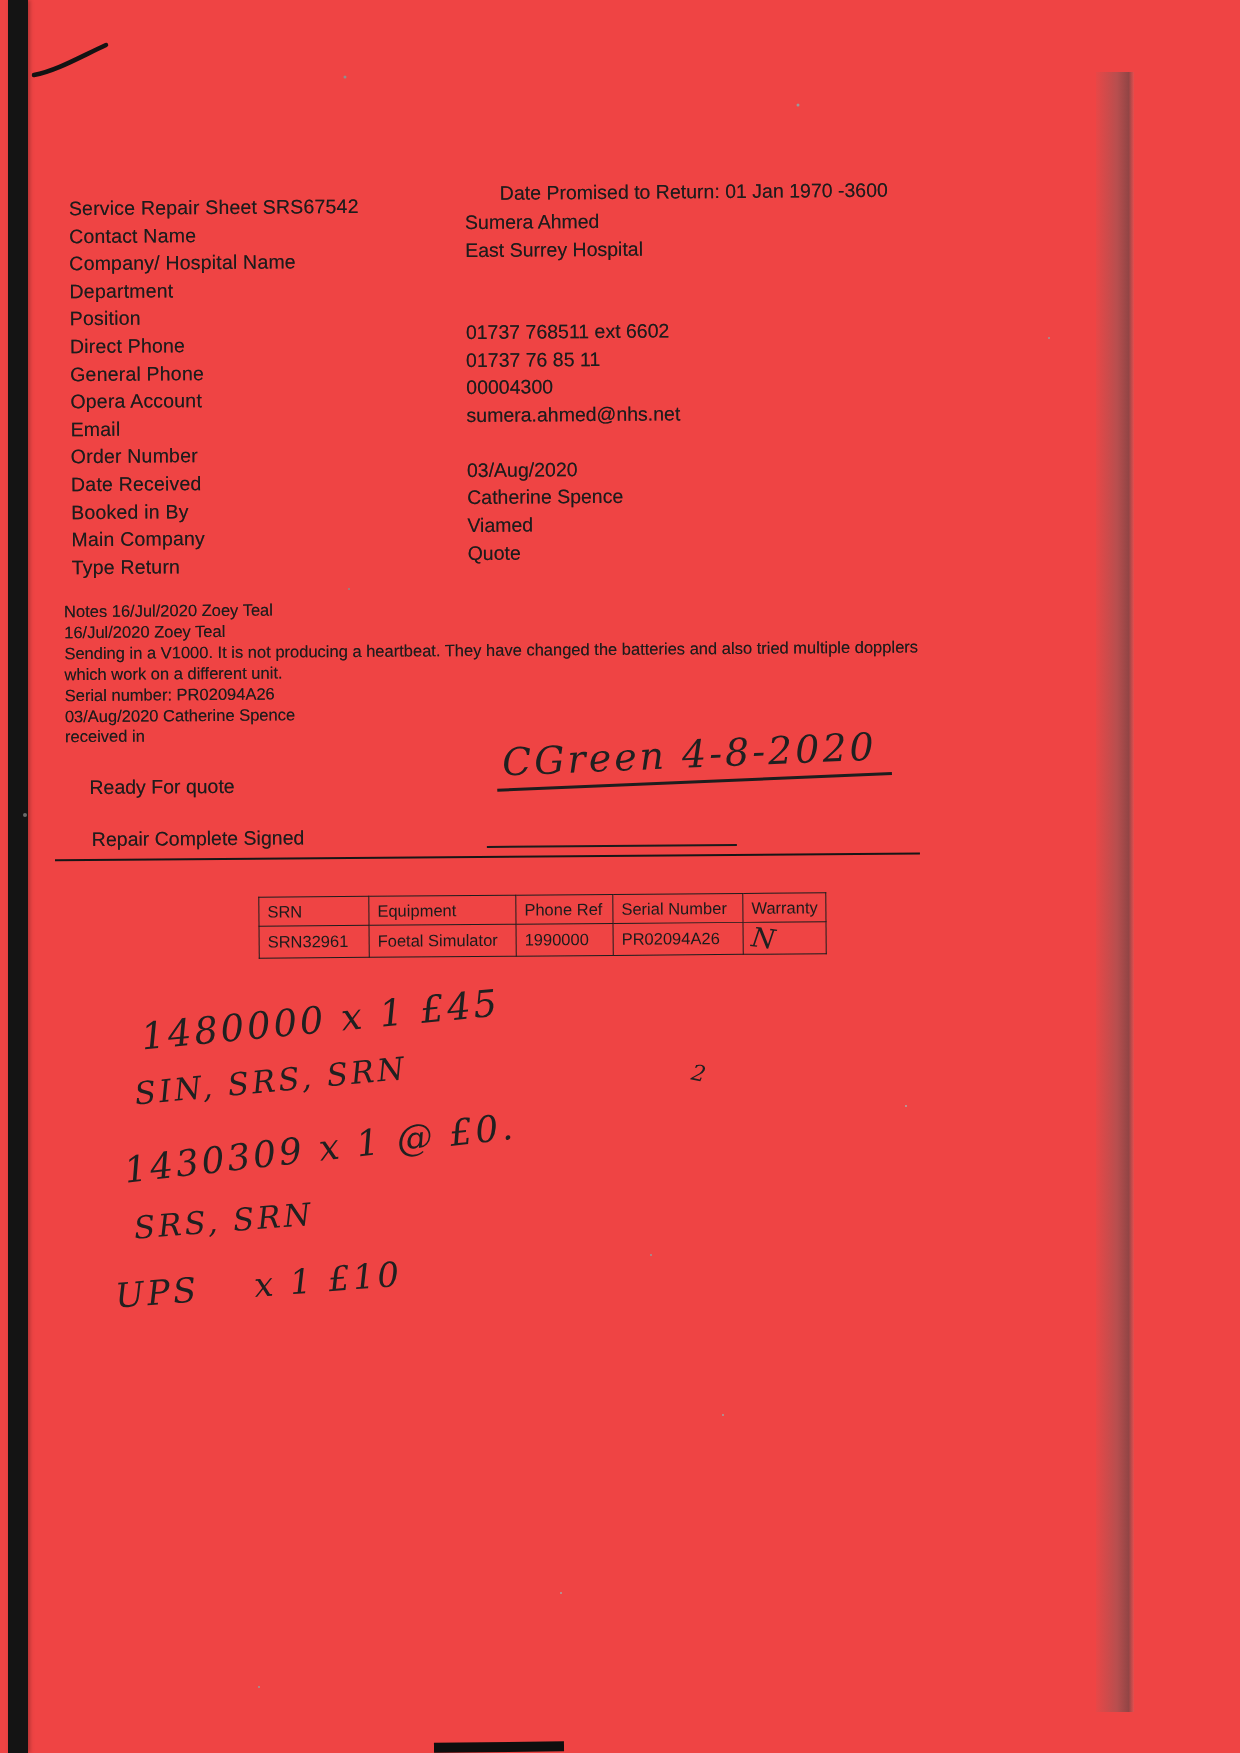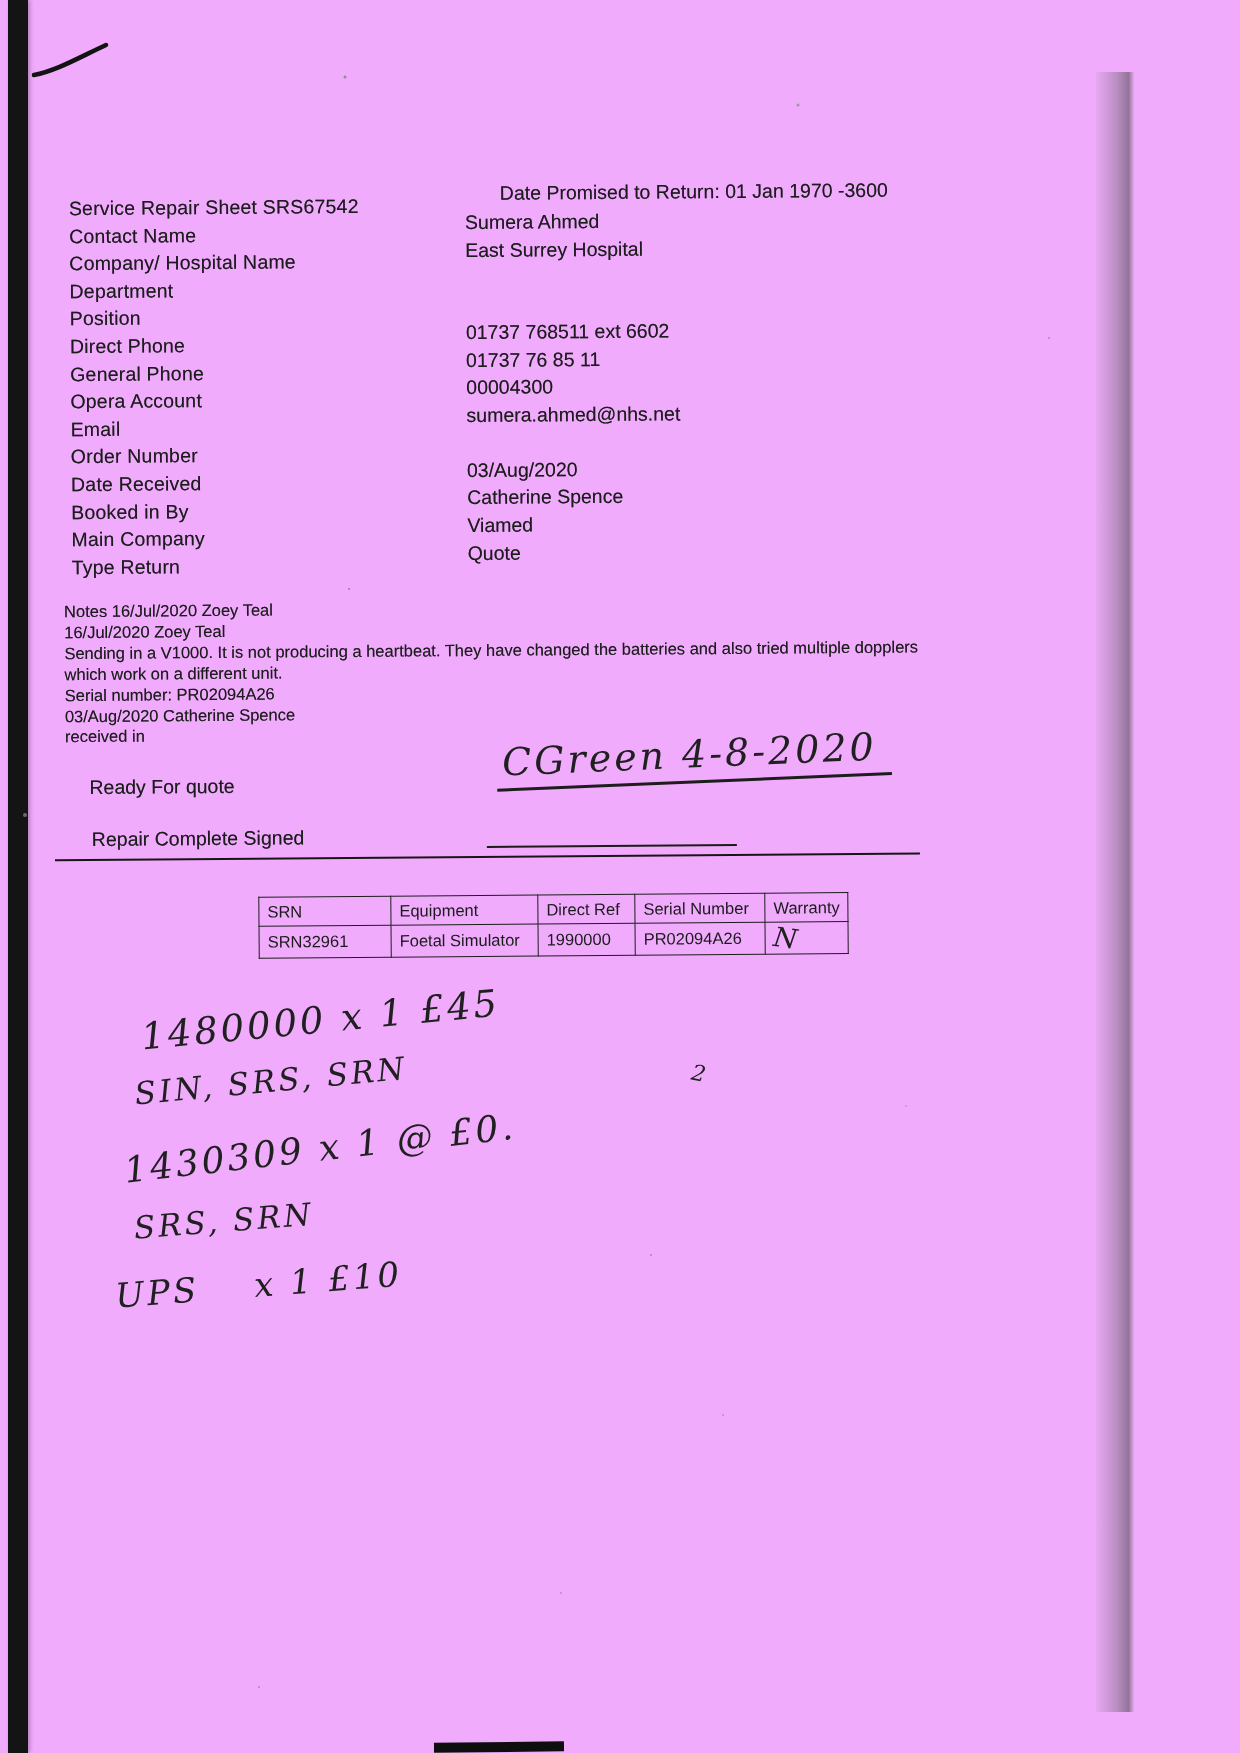--- a/index.html
+++ b/index.html
@@ -1,19 +1,19 @@
 <!DOCTYPE html>
 <html><head>
 <meta charset="utf-8">
 <style>
   * { margin:0; padding:0; box-sizing:border-box; }
   html,body { background:#ffffff; }
   .page {
     position:relative; width:1240px; height:1753px; overflow:hidden;
-    background:#f0abfc;
+    background:#ef4444;
     font-family:"Liberation Sans","DejaVu Sans",sans-serif;
     color:#1c1c1c;
   }
   
   .edge-left {
     position:absolute; left:8px; top:0; width:20px; height:1753px;
     background:#141414; box-shadow:2px 0 4px rgba(0,0,0,0.25);
   }
   .edge-right {
     position:absolute; left:1096px; top:72px; width:38px; height:1640px;
@@ -81,21 +81,21 @@
   .equip-table {
     position:absolute; left:258px; top:894px;
     border-collapse:collapse; font-size:16.5px; color:#1b1b1b;
   }
   .equip-table th, .equip-table td {
     border:1.8px solid #1d1d1d; padding:2px 8px; text-align:left;
     font-weight:normal; white-space:nowrap;
   }
   .equip-table th { height:29px; }
   .equip-table td { height:31px; }
-  .c0 { width:132px; } .c1 { width:147px; } .c2 { width:97px; } .c3 { width:130px; } .c4 { width:70px; }
+  .c0 { width:110px; } .c1 { width:147px; } .c2 { width:97px; } .c3 { width:130px; } .c4 { width:70px; }
   .warranty-mark { display:inline-block; font-size:27px; transform:rotate(8deg); line-height:1; }
 </style>
 </head>
 <body>
 
 <div class="page">
 
   <div class="edge-left"></div>
   <div class="edge-right"></div>
   <div class="bottom-smudge"></div>
@@ -155,21 +155,21 @@
     <div class="hw signature">CGreen 4-8-2020</div>
     <div class="repair-label printed">Repair Complete Signed</div>
     <div class="sig-line"></div>
     <div class="long-rule"></div>
 
     <table class="equip-table">
       <thead>
         <tr>
           <th class="c0">SRN</th>
           <th class="c1">Equipment</th>
-          <th class="c2">Direct Ref</th>
+          <th class="c2">Phone Ref</th>
           <th class="c3">Serial Number</th>
           <th class="c4">Warranty</th>
         </tr>
       </thead>
       <tbody>
         <tr>
           <td>SRN32961</td>
           <td>Foetal Simulator</td>
           <td>1990000</td>
           <td>PR02094A26</td>

